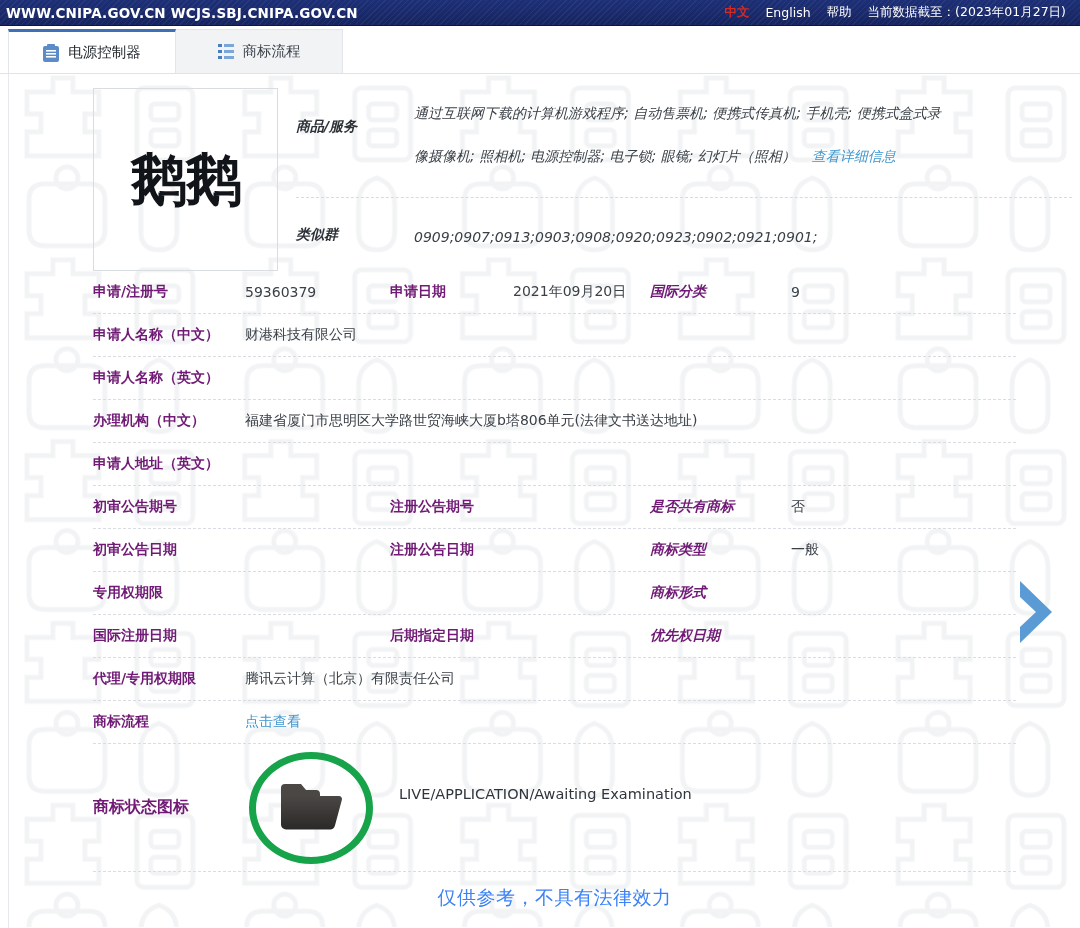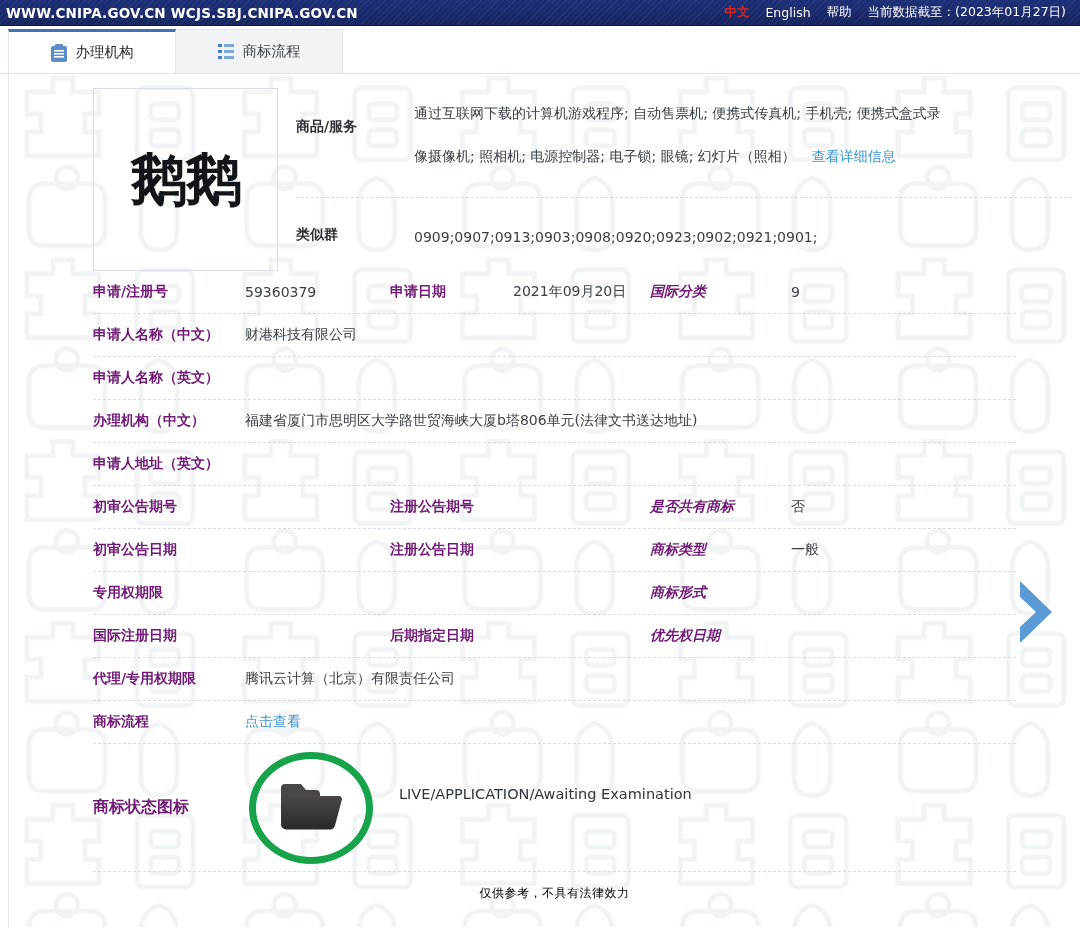--- a/index.html
+++ b/index.html
@@ -107,21 +107,21 @@
     width:185px;height:183px;box-sizing:border-box;
     border:1px solid #d9dce0;background:transparent;
     display:flex;align-items:center;justify-content:center;
     position:relative;overflow:hidden;flex:0 0 auto;
   }
   .markbox .marktext{
     font-family:"DejaVu Sans","Liberation Sans",sans-serif;
     font-size:56px;font-weight:bold;color:#111418;letter-spacing:-1px;
     position:relative;z-index:2;line-height:1;
   }
-  .rightblock{flex:1 1 auto;margin-left:18px;position:relative;}
+  .rightblock{flex:1 1 auto;margin-left:18px;position:relative;font-style:italic;}
 
   .kvrow{
     display:flex;align-items:flex-start;
     border-bottom:1px dashed #d7dade;
     box-sizing:border-box;
   }
   .kvrow:last-child{border-bottom:none;}
   .klabel{
     font-size:14px;font-weight:bold;color:#2d3238;white-space:nowrap;
     flex:0 0 auto;
@@ -174,21 +174,21 @@
   }
   .status-icon .folder{
     position:absolute;left:30px;top:26px;width:64px;height:54px;
   }
   .status-text{margin-left:26px;}
   .status-text p{margin:0;font-size:14.5px;color:#2f353c;line-height:1;}
   .status-text p.l1{margin-bottom:26px;}
   .status-text p.l2{font-size:14px;}
 
   .disclaimer{
-    text-align:center;color:#000000;font-size:12px;
+    text-align:center;color:#3b82f6;font-size:19px;
     padding-top:13px;letter-spacing:.5px;
   }
 
   
   .nextarrow{
     position:absolute;right:20px;top:499px;width:48px;height:78px;
     cursor:pointer;z-index:5;
   }
   .scrollgap{position:absolute;right:0;top:0;width:6px;height:854px;background:#ffffff;}
 </style>
@@ -204,21 +204,21 @@
     <span class="stamp">当前数据截至：(2023年01月27日)</span>
   </div>
 </div>
 
 <div class="tabstrip">
   <div class="tab active">
     <span class="ico-clipboard">
         <i></i>
         <u></u>
       </span>
-    <span class="tab-label">办理机构</span>
+    <span class="tab-label">电源控制器</span>
   </div>
   <div class="tab inactive">
     <span class="ico-list">
       <s style="top:0"></s>
         <b style="top:0"></b>
       <s style="top:6px"></s>
         <b style="top:6px"></b>
       <s style="top:12px"></s>
         <b style="top:12px"></b>
     </span>

